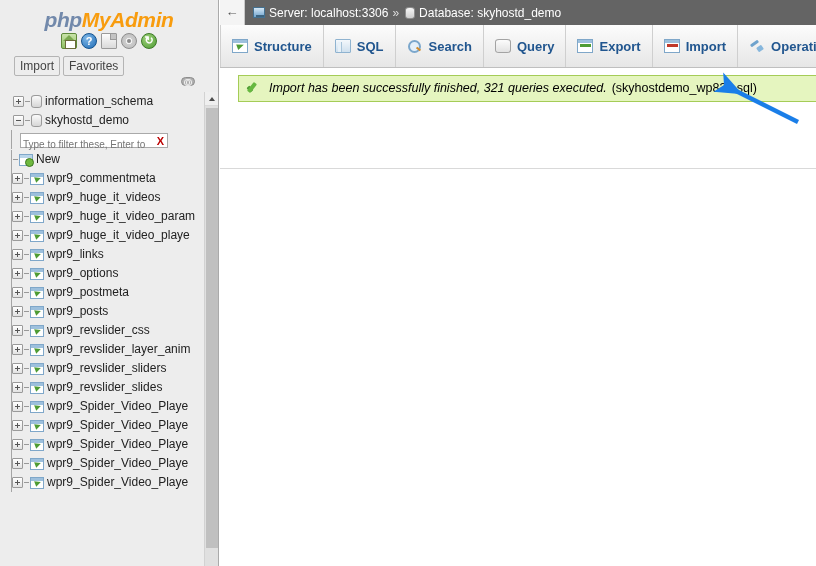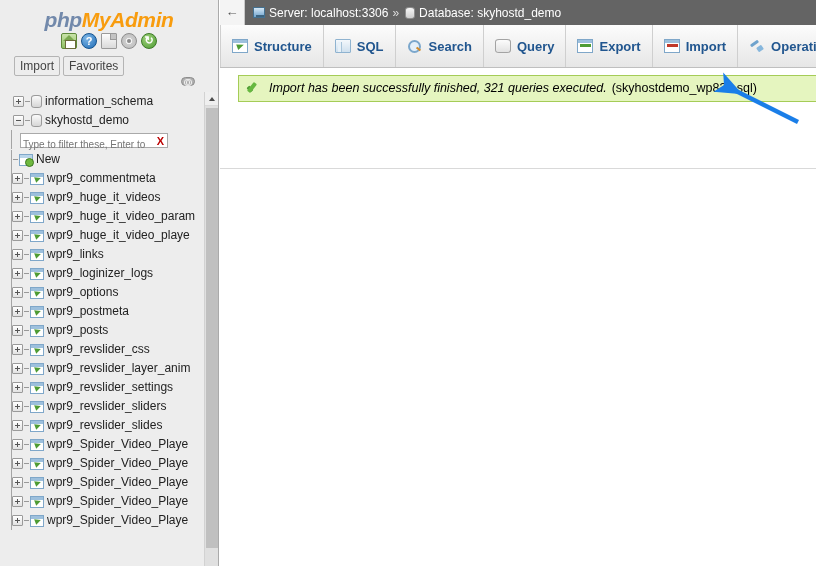--- a/index.html
+++ b/index.html
@@ -385,27 +385,25 @@
       <div class="tnode">
         <span class="vline"></span><span class="dashline"></span><span class="new-icon"></span><span class="db-name">New</span>
       </div>
 
       <div id="tablelist">
           <div class="tnode"><span class="vline"></span><span class="expander plus"></span><span class="dashline"></span><span class="tbl-icon"></span><span class="db-name">wpr9_commentmeta</span></div>
           <div class="tnode"><span class="vline"></span><span class="expander plus"></span><span class="dashline"></span><span class="tbl-icon"></span><span class="db-name">wpr9_huge_it_videos</span></div>
           <div class="tnode"><span class="vline"></span><span class="expander plus"></span><span class="dashline"></span><span class="tbl-icon"></span><span class="db-name">wpr9_huge_it_video_param</span></div>
           <div class="tnode"><span class="vline"></span><span class="expander plus"></span><span class="dashline"></span><span class="tbl-icon"></span><span class="db-name">wpr9_huge_it_video_playe</span></div>
           <div class="tnode"><span class="vline"></span><span class="expander plus"></span><span class="dashline"></span><span class="tbl-icon"></span><span class="db-name">wpr9_links</span></div>
-          <div class="tnode"><span class="vline"></span><span class="expander plus"></span><span class="dashline"></span><span class="tbl-icon"></span><span class="db-name">wpr9_loginizer_logs</span></div>
           <div class="tnode"><span class="vline"></span><span class="expander plus"></span><span class="dashline"></span><span class="tbl-icon"></span><span class="db-name">wpr9_options</span></div>
           <div class="tnode"><span class="vline"></span><span class="expander plus"></span><span class="dashline"></span><span class="tbl-icon"></span><span class="db-name">wpr9_postmeta</span></div>
           <div class="tnode"><span class="vline"></span><span class="expander plus"></span><span class="dashline"></span><span class="tbl-icon"></span><span class="db-name">wpr9_posts</span></div>
           <div class="tnode"><span class="vline"></span><span class="expander plus"></span><span class="dashline"></span><span class="tbl-icon"></span><span class="db-name">wpr9_revslider_css</span></div>
           <div class="tnode"><span class="vline"></span><span class="expander plus"></span><span class="dashline"></span><span class="tbl-icon"></span><span class="db-name">wpr9_revslider_layer_anim</span></div>
-          <div class="tnode"><span class="vline"></span><span class="expander plus"></span><span class="dashline"></span><span class="tbl-icon"></span><span class="db-name">wpr9_revslider_settings</span></div>
           <div class="tnode"><span class="vline"></span><span class="expander plus"></span><span class="dashline"></span><span class="tbl-icon"></span><span class="db-name">wpr9_revslider_sliders</span></div>
           <div class="tnode"><span class="vline"></span><span class="expander plus"></span><span class="dashline"></span><span class="tbl-icon"></span><span class="db-name">wpr9_revslider_slides</span></div>
           <div class="tnode"><span class="vline"></span><span class="expander plus"></span><span class="dashline"></span><span class="tbl-icon"></span><span class="db-name">wpr9_Spider_Video_Playe</span></div>
           <div class="tnode"><span class="vline"></span><span class="expander plus"></span><span class="dashline"></span><span class="tbl-icon"></span><span class="db-name">wpr9_Spider_Video_Playe</span></div>
           <div class="tnode"><span class="vline"></span><span class="expander plus"></span><span class="dashline"></span><span class="tbl-icon"></span><span class="db-name">wpr9_Spider_Video_Playe</span></div>
           <div class="tnode"><span class="vline"></span><span class="expander plus"></span><span class="dashline"></span><span class="tbl-icon"></span><span class="db-name">wpr9_Spider_Video_Playe</span></div>
           <div class="tnode"><span class="vline"></span><span class="expander plus"></span><span class="dashline"></span><span class="tbl-icon"></span><span class="db-name">wpr9_Spider_Video_Playe</span></div>
         </div>
     </div>
 

